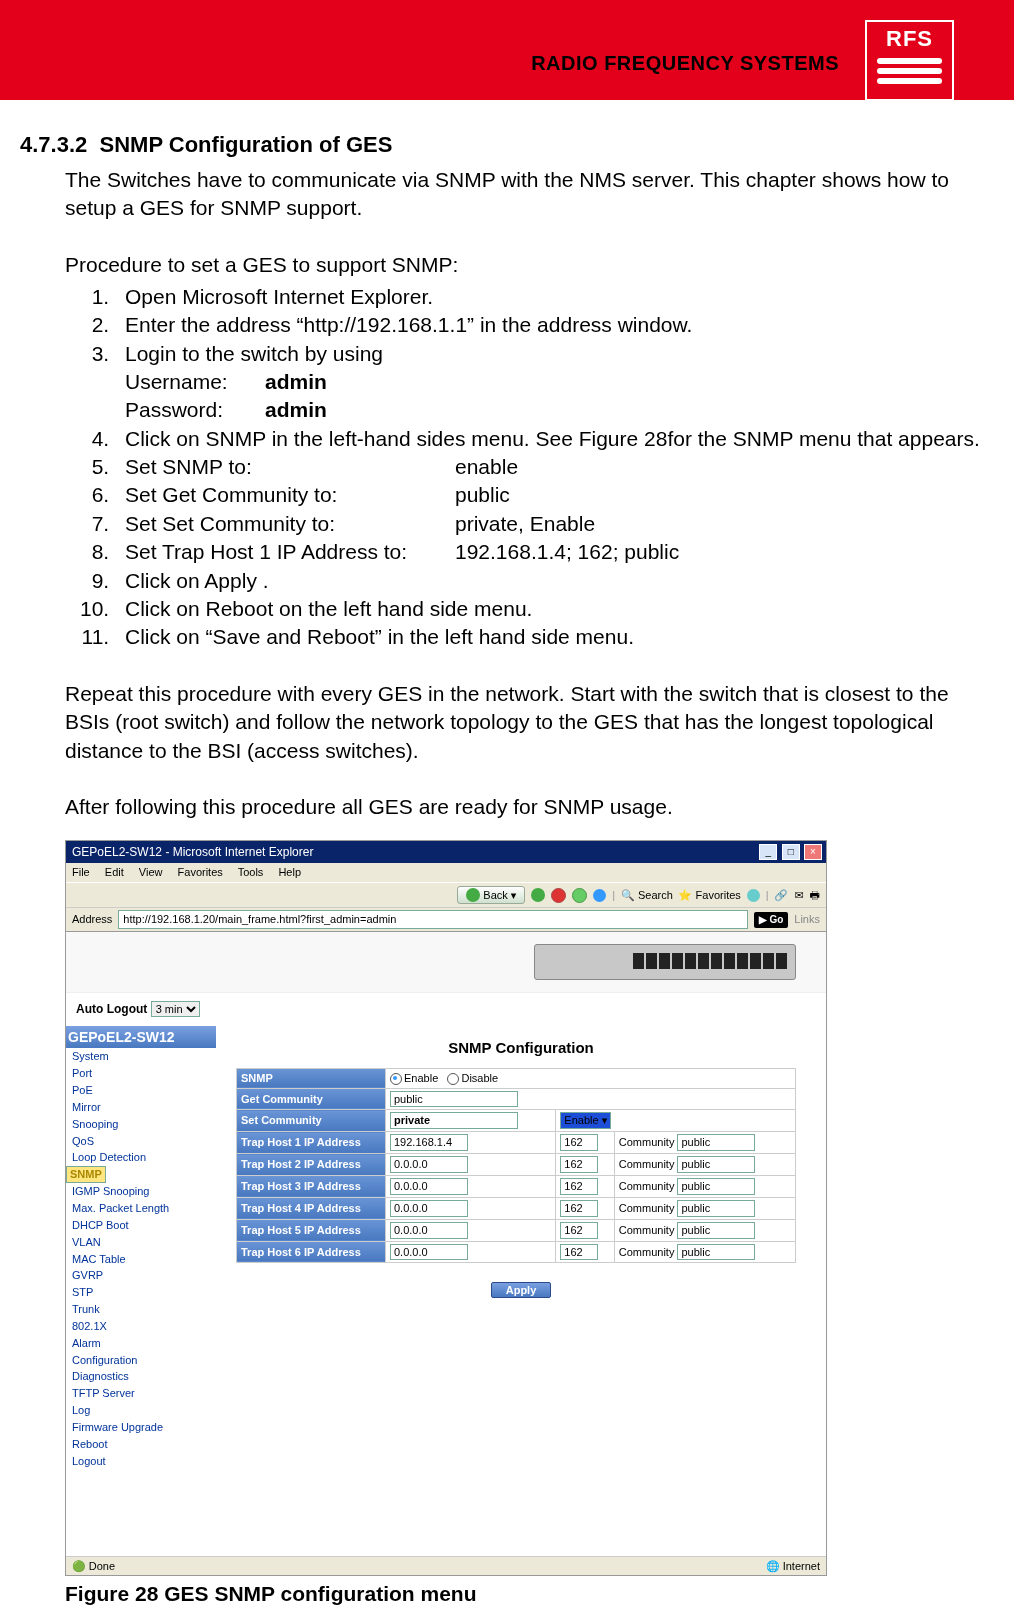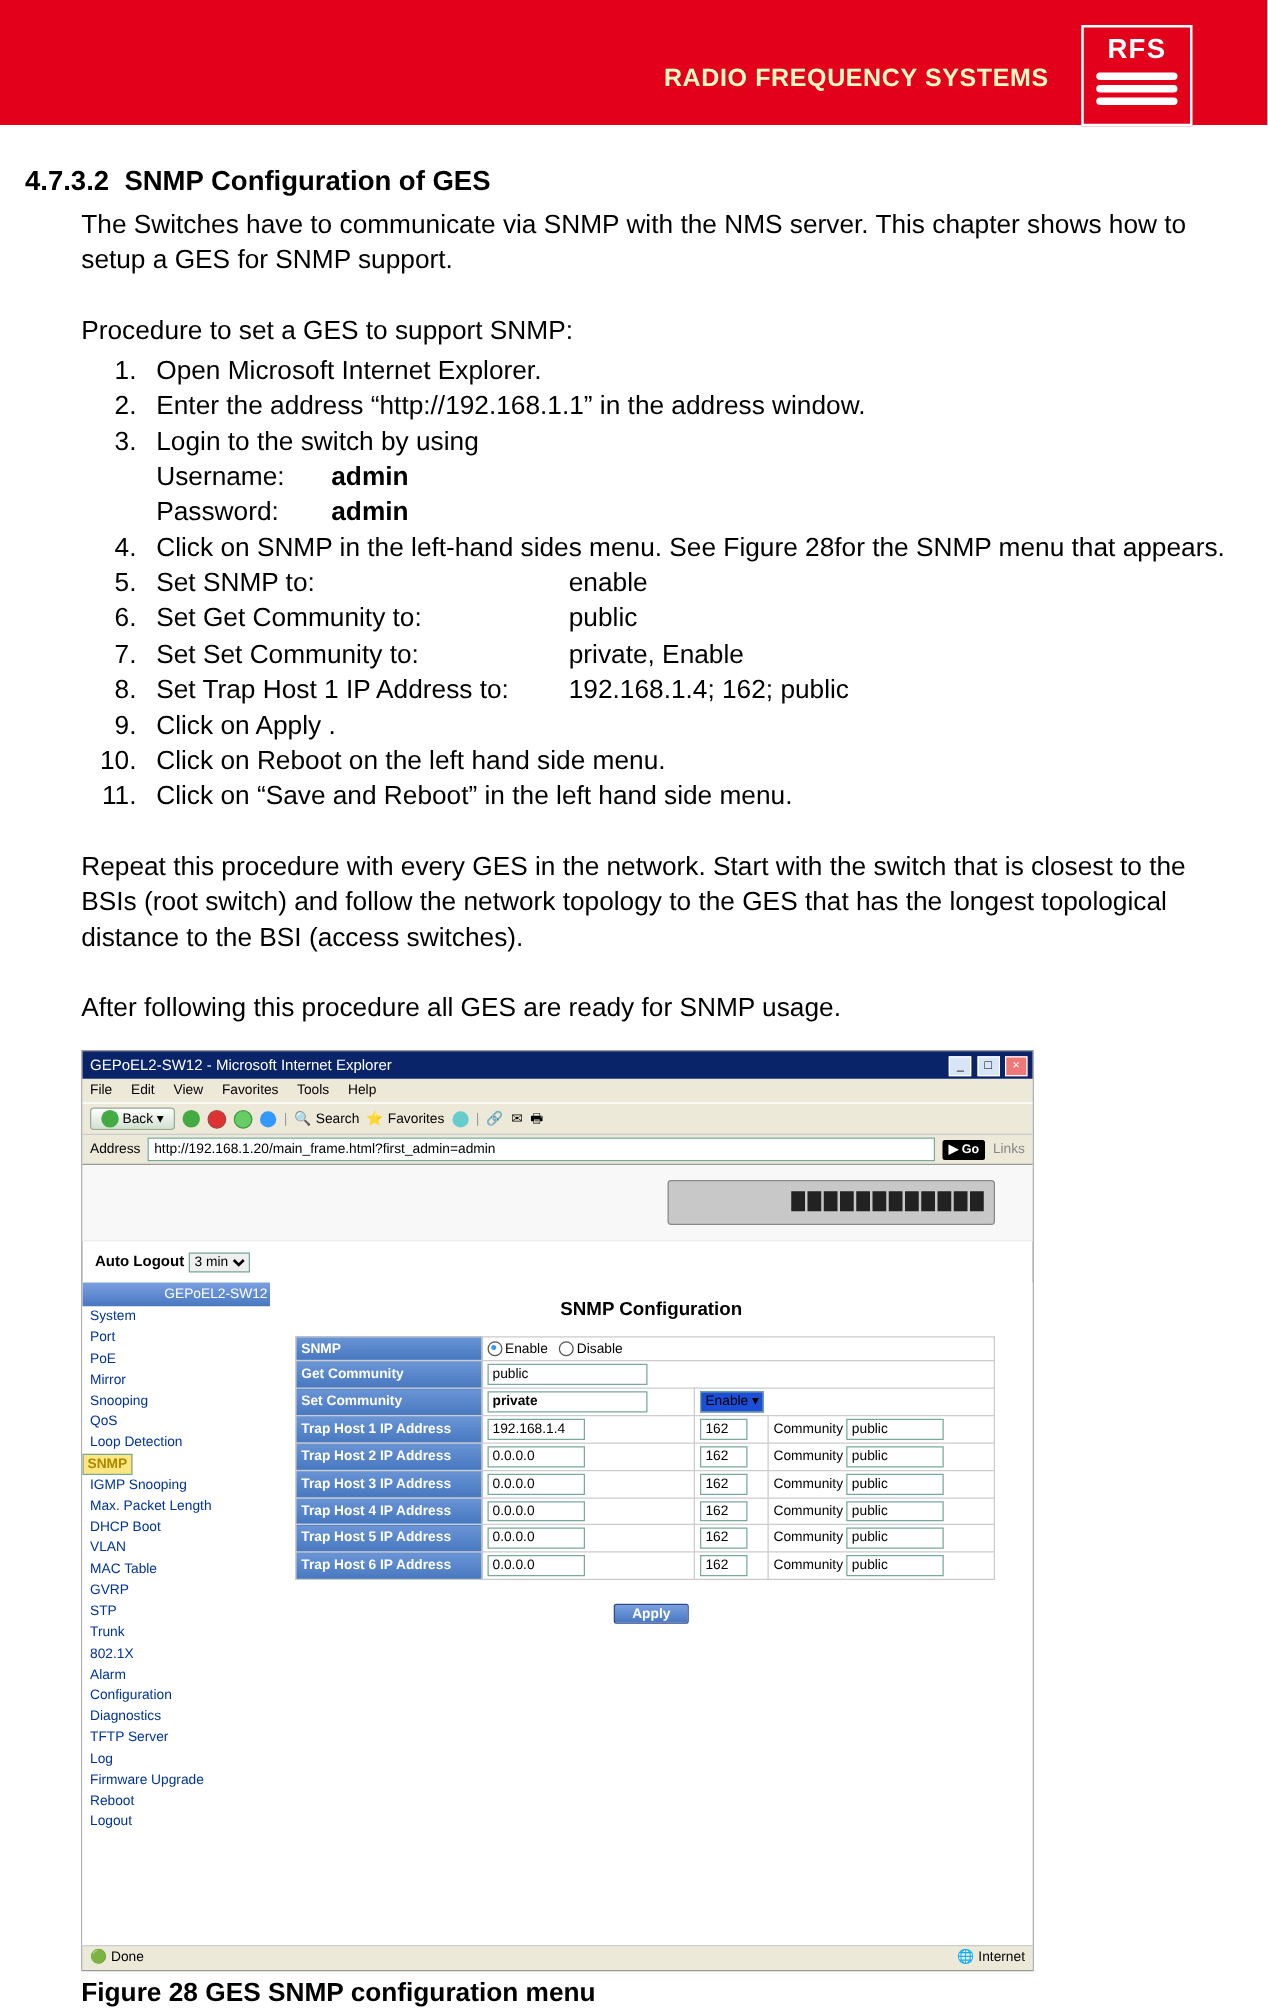--- a/index.html
+++ b/index.html
@@ -1,56 +1,56 @@
 <!DOCTYPE html>
 <html><head>
 <meta charset="utf-8">
 <style>
   body { margin:0; font-family: Arial, Helvetica, sans-serif; background:#fff; color:#000; width:1014px; }
   .page { width:1014px; position:relative; }
   .top-banner { background:#e2001a; height:100px; position:relative; }
-  .banner-text { position:absolute; right:175px; top:52px; color:#fef9c3; font-weight:bold; font-size:20px; letter-spacing:0.5px; }
+  .banner-text { position:absolute; right:175px; top:52px; color:#000000; font-weight:bold; font-size:20px; letter-spacing:0.5px; }
   .logo-box { position:absolute; right:60px; top:20px; width:85px; height:77px; background:#e2001a; border:2px solid #fff; text-align:center; }
   .logo-top { color:#fff; font-weight:bold; font-size:22px; padding-top:4px; letter-spacing:1px; }
   .logo-waves { margin-top:6px; }
   .logo-waves div { height:6px; background:#fff; margin:4px 10px; border-radius:3px; }
   .content { padding: 30px 20px 20px 20px; font-size:21px; line-height:1.35; }
   .heading { font-weight:bold; font-size:22px; margin-bottom:6px; }
   .indent { margin-left:45px; }
   ol.proc { margin:4px 0 0 95px; padding:0; }
   ol.proc li { margin:0; padding-left:10px; }
   .cred-row { margin-left:0; }
   .cred-label { display:inline-block; width:140px; }
   .cred-val { font-weight:bold; }
   .set-label { display:inline-block; width:330px; }
   .fig-wrap { margin:18px 0 0 45px; width:760px; border:1px solid #999; }
   .fig-title { background:#0a246a; color:#fff; font-size:12px; padding:3px 6px; font-family: Tahoma, sans-serif; position:relative; }
   .win-btns { position:absolute; right:4px; top:2px; }
   .win-btns span { display:inline-block; width:16px; height:14px; background:#d8e4f8; border:1px solid #fff; margin-left:1px; font-size:10px; text-align:center; line-height:14px; color:#000; }
   .win-btns .close { background:#e77; color:#fff; }
   .ie-menu { background:#ece9d8; font-size:11px; padding:2px 6px; font-family: Tahoma, sans-serif; }
   .ie-menu span { margin-right:12px; }
-  .ie-toolbar { background:#ece9d8; border-top:1px solid #fff; border-bottom:1px solid #ccc; padding:3px 6px; font-size:11px; font-family:Tahoma,sans-serif; display:flex; align-items:center; gap:6px; }
+  .ie-toolbar { background:#ece9d8; border-top:1px solid #fff; border-bottom:1px solid #ccc; padding:3px 6px; font-size:11px; font-family:Tahoma,sans-serif; display:flex; align-items:center; gap:6px;justify-content:flex-end; }
   .tb-btn { background:linear-gradient(#fefefe,#d0e0d0); border:1px solid #9a9; border-radius:3px; padding:1px 8px; display:inline-flex; align-items:center; gap:3px; }
   .circ { display:inline-block; width:14px; height:14px; border-radius:50%; }
   .green { background:#4a4; }
   .red { background:#d33; }
   .blue { background:#39f; }
   .ie-addr { background:#ece9d8; padding:2px 6px; font-size:11px; font-family:Tahoma,sans-serif; display:flex; align-items:center; gap:6px; border-bottom:1px solid #999; }
   .addr-input { flex:1; background:#fff; border:1px solid #7a9; padding:1px 4px; font-size:11px; }
   .go-btn { background:#000000; color:#fff; padding:1px 5px; border-radius:2px; font-size:10px; font-weight:bold; }
   .ie-body { background:#fff; display:flex; min-height:530px; font-family:Tahoma,sans-serif; }
   .device-pic { height:60px; background:#f8f8f8; border-bottom:1px solid #eee; display:flex; justify-content:flex-end; align-items:center; padding-right:30px; }
   .device { width:260px; height:34px; background:#c8c8c8; border:1px solid #888; border-radius:3px; position:relative; }
   .ports { position:absolute; right:8px; top:8px; display:flex; gap:2px; }
   .ports span { width:11px; height:16px; background:#222; }
   .auto-logout { padding:8px 10px; font-size:12px; font-weight:bold; }
   .auto-logout select { font-size:11px; border:1px solid #7a9; }
   .side { width:150px; background:#fff; font-size:11px; }
-  .side-head { background:linear-gradient(#7aa0e0,#4878c0); color:#fff; text-align:right; font-weight:normal; padding:2px; font-size:11px; }
+  .side-head { background:linear-gradient(#7aa0e0,#4878c0); color:#fff; text-align:left; font-weight:bold; padding:2px; font-size:14px; }
   .side-item { color:#003399; padding:1px 6px; cursor:pointer; }
   .side-item.sel { background:#ffe680; color:#aa8800; font-weight:bold; }
   .main { flex:1; padding:8px 20px; }
   .main-title { text-align:center; font-weight:bold; font-size:15px; margin:4px 0 10px 0; }
   table.snmp { border-collapse:collapse; font-size:11px; width:100%; max-width:560px; }
   table.snmp td { border:1px solid #ccc; padding:2px 4px; white-space:nowrap; }
   td.lab { background:linear-gradient(#6a95d6,#4878c0); color:#fff; font-weight:bold; width:140px; }
   .inp { display:inline-block; border:1px solid #7a9; background:#fff; padding:0 3px; min-width:70px; font-size:11px; }
   .sel { display:inline-block; border:1px solid #7a9; background:#1d4ed8; padding:0 3px; font-size:11px; }
   .radio { display:inline-block; width:10px; height:10px; border:1px solid #555; border-radius:50%; vertical-align:middle; margin-right:2px; position:relative; }

